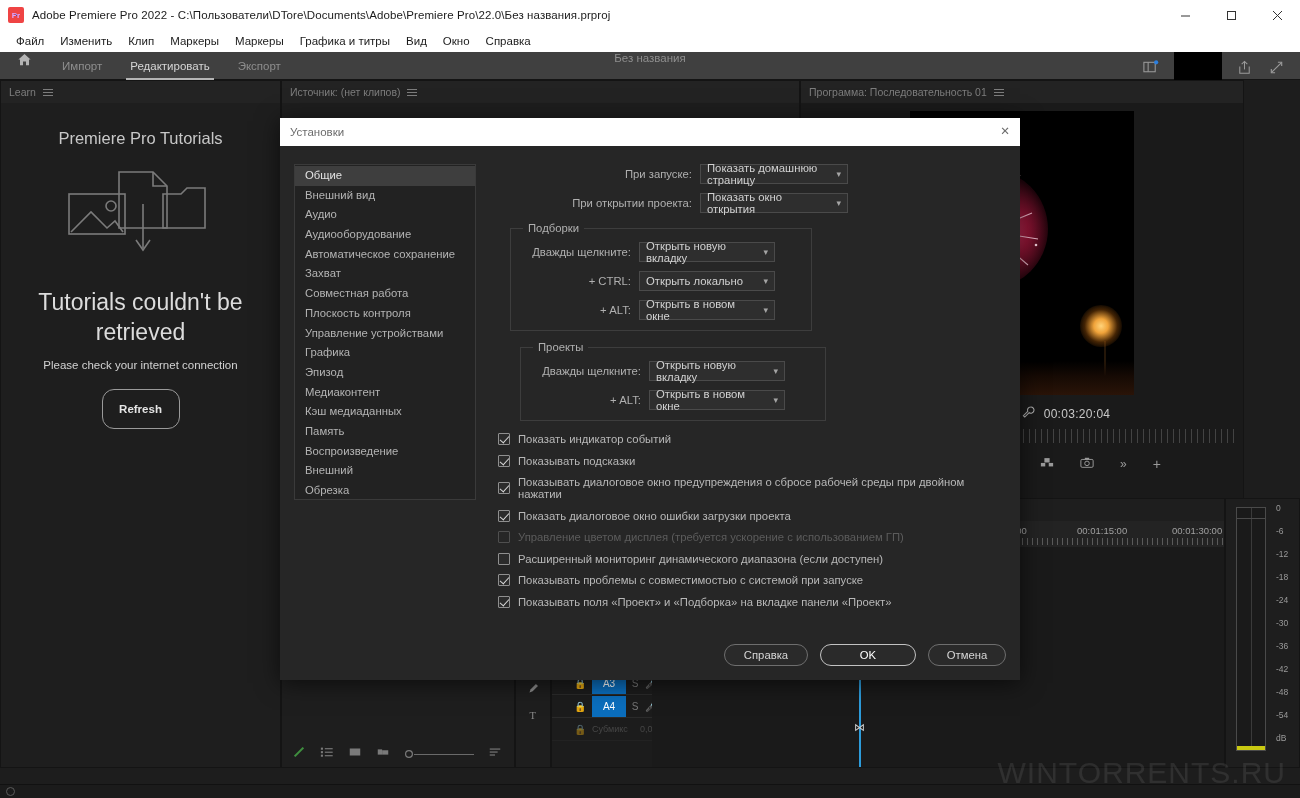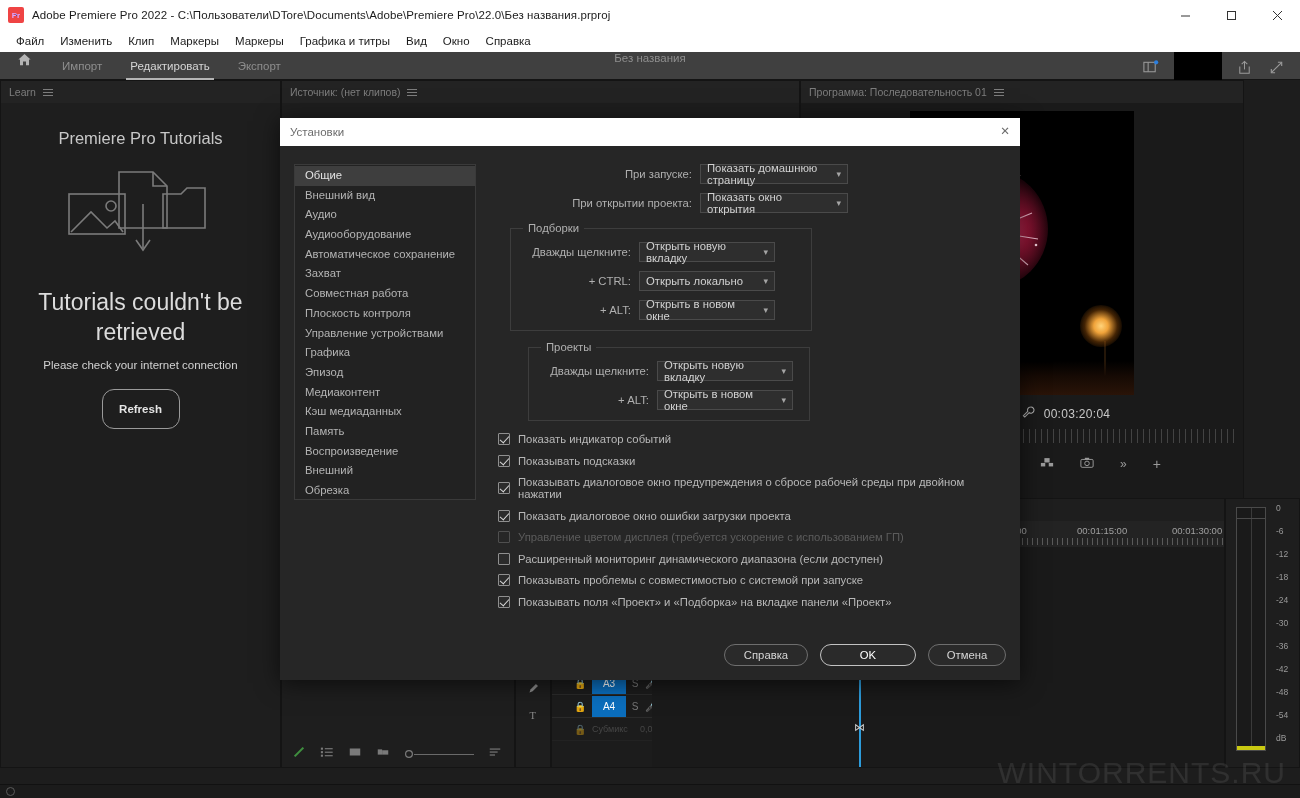--- a/index.html
+++ b/index.html
@@ -670,21 +670,21 @@
           </div>
           <div class="row" style="margin-bottom:0">
             <span class="row-label" style="width:116px">+ ALT:</span>
             <div class="sel-box" style="width:136px">
               <span>Открыть в новом окне</span>
               <span class="cv">▾</span>
             </div>
           </div>
         </fieldset>
 
-        <fieldset style="width:282px;margin-left:38px">
+        <fieldset style="width:306px;margin-left:30px">
           <legend>Проекты</legend>
           <div class="row">
             <span class="row-label" style="width:116px">Дважды щелкните:</span>
             <div class="sel-box" style="width:136px">
               <span>Открыть новую вкладку</span>
               <span class="cv">▾</span>
             </div>
           </div>
           <div class="row" style="margin-bottom:0">
             <span class="row-label" style="width:116px">+ ALT:</span>

